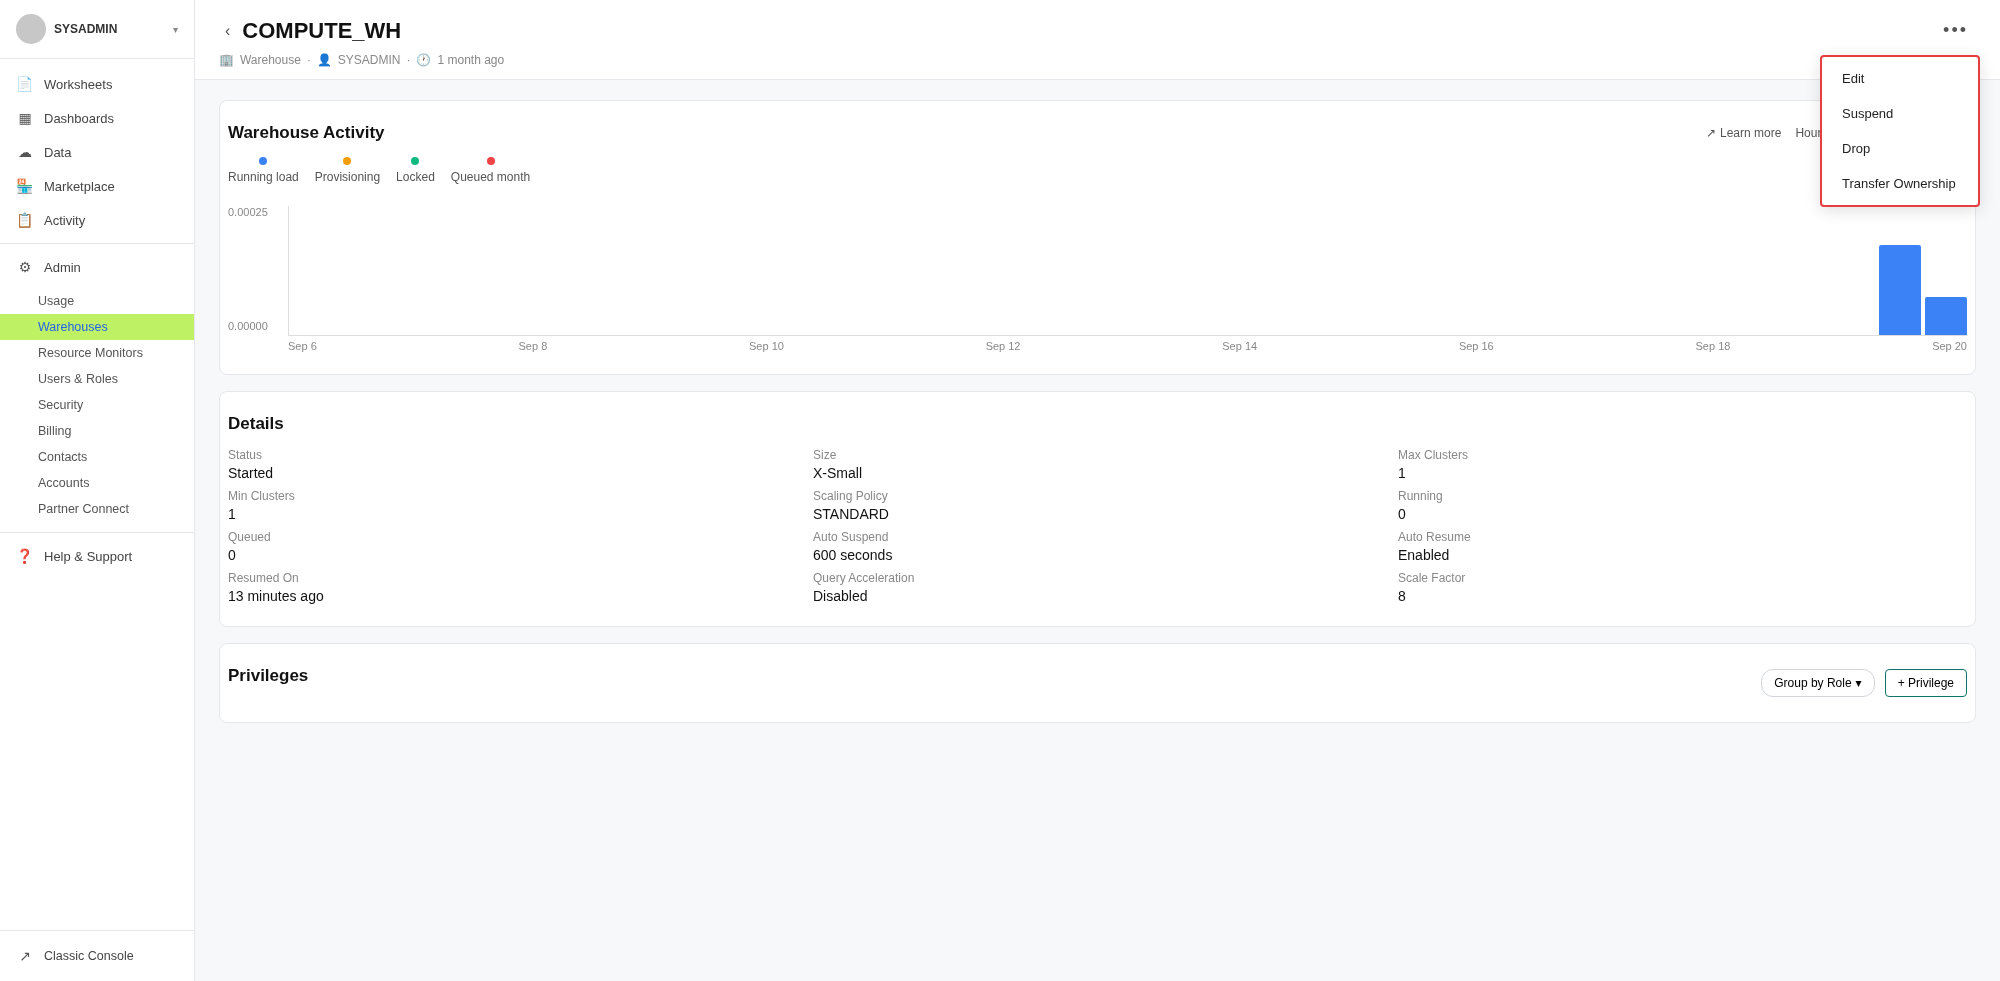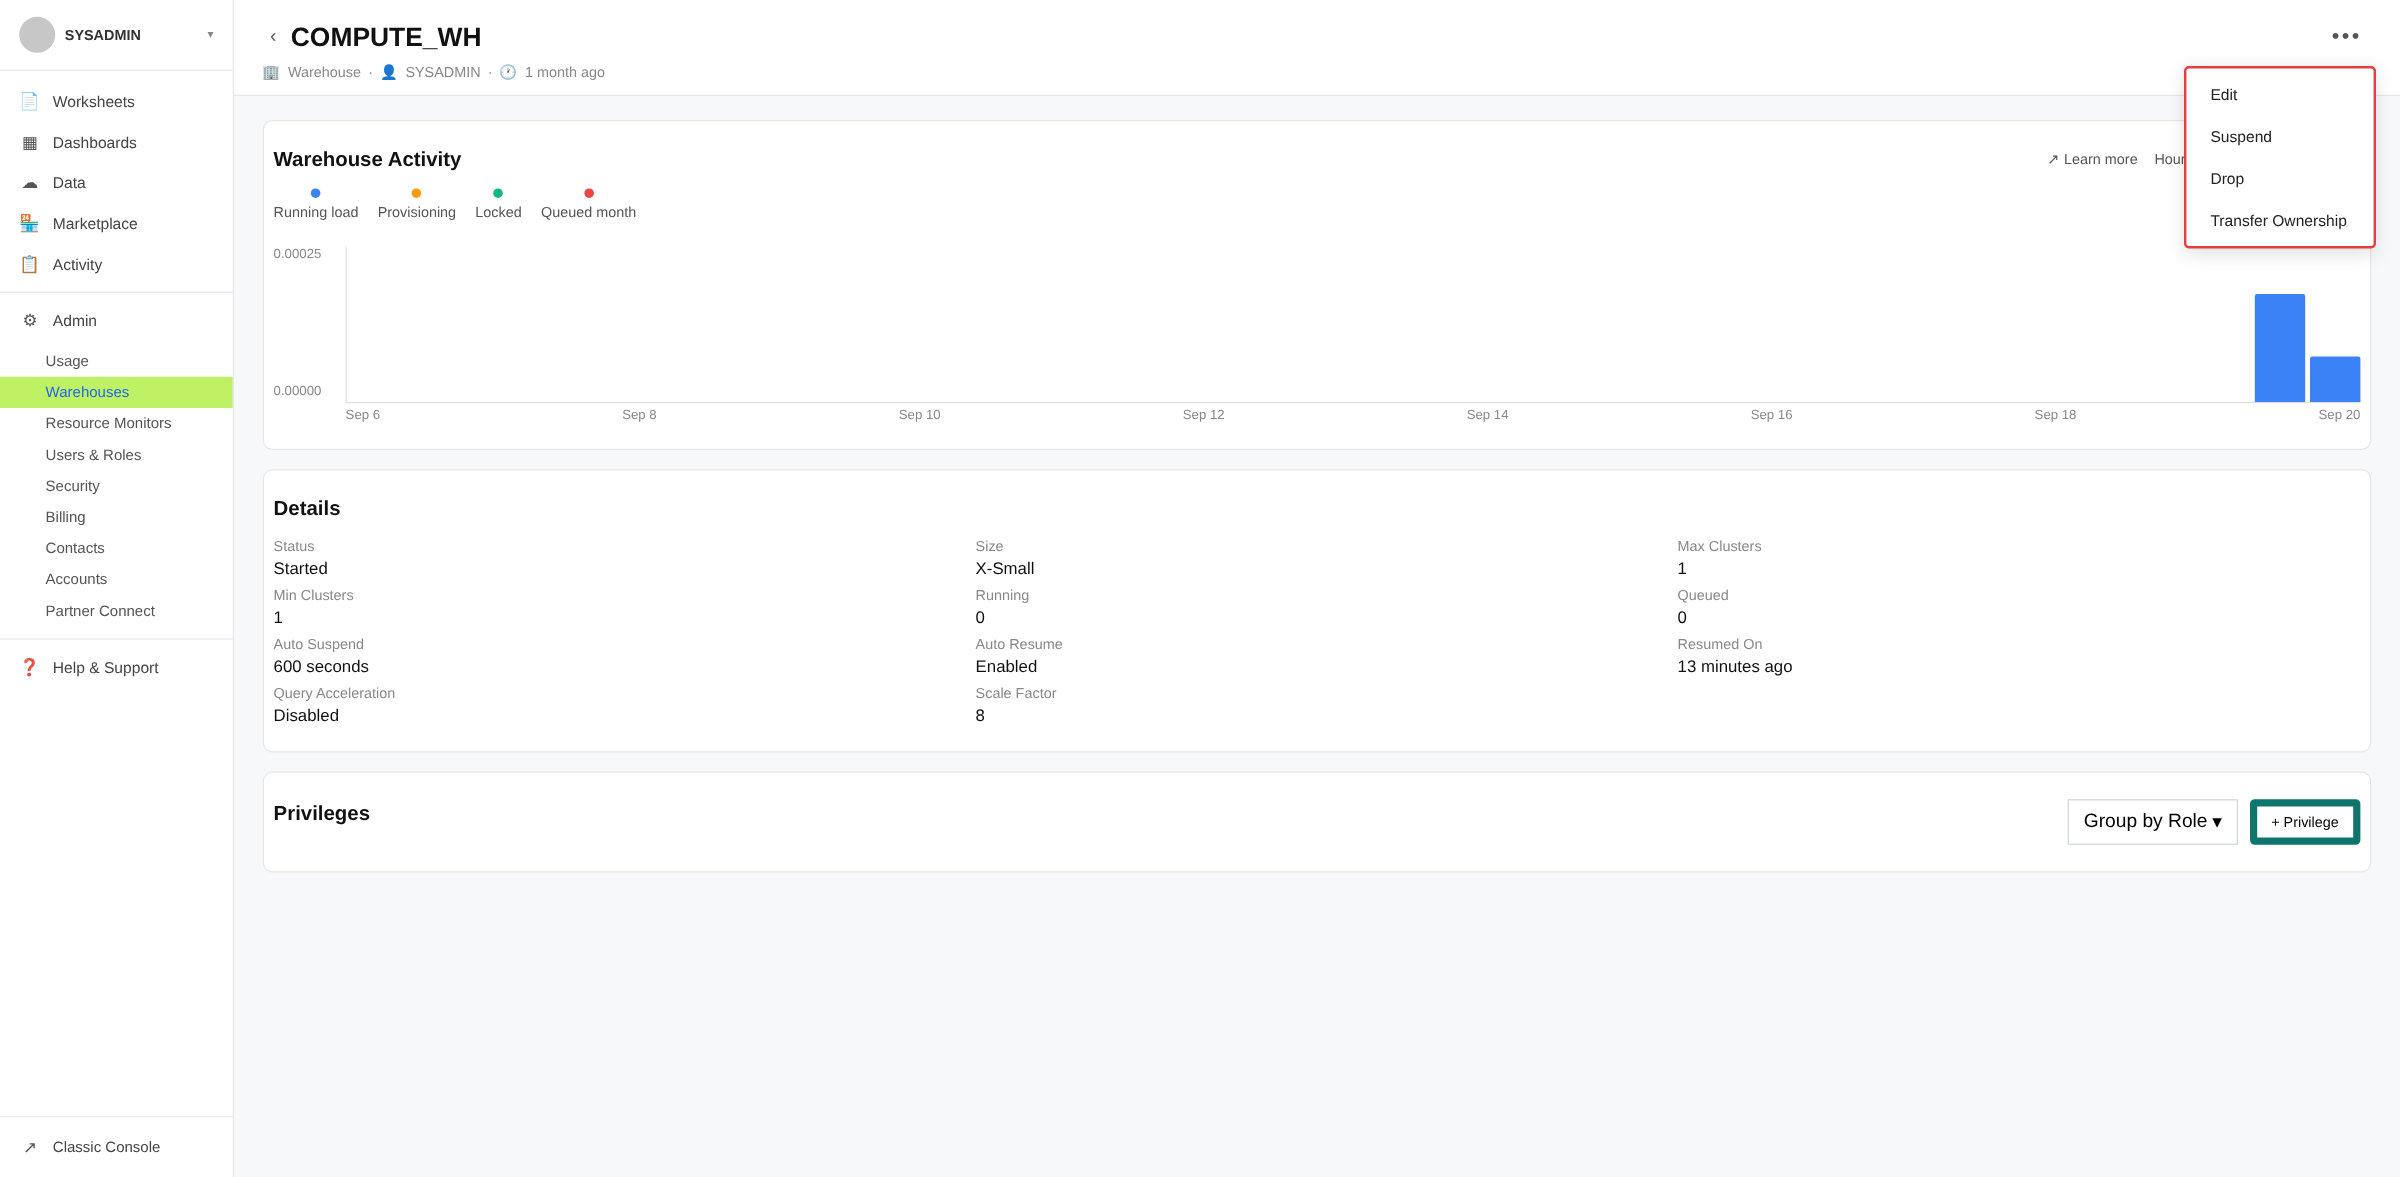--- a/index.html
+++ b/index.html
@@ -290,30 +290,30 @@
       align-items: center;
       justify-content: space-between;
     }
     .privileges-actions {
       display: flex;
       gap: 10px;
     }
     .group-by-btn {
       border: 1px solid #d1d5db;
       background: #fff;
-      border-radius: 0;
+      border-radius: 12px;
       padding: 6px 12px;
-      font-size: 16px;
+      font-size: 12px;
       cursor: pointer;
       display: flex;
       align-items: center;
       gap: 4px;
     }
     .add-privilege-btn {
-      border: 6px solid #0f766e;
+      border: 1px solid #0f766e;
       background: #fff;
       border-radius: 4px;
       padding: 6px 12px;
       font-size: 12px;
       cursor: pointer;
       display: flex;
       align-items: center;
       gap: 4px;
     }
 
@@ -509,20 +509,24 @@
         </div>
         <div class="detail-item">
           <div class="detail-label">Max Clusters</div>
           <div class="detail-value">1</div>
         </div>
         <div class="detail-item">
           <div class="detail-label">Min Clusters</div>
           <div class="detail-value">1</div>
         </div>
         <div class="detail-item">
+          <div class="detail-label">Scaling Policy</div>
+          <div class="detail-value">STANDARD</div>
+        </div>
+        <div class="detail-item">
           <div class="detail-label">Running</div>
           <div class="detail-value">0</div>
         </div>
         <div class="detail-item">
           <div class="detail-label">Queued</div>
           <div class="detail-value">0</div>
         </div>
         <div class="detail-item">
           <div class="detail-label">Auto Suspend</div>
           <div class="detail-value">600 seconds</div>

